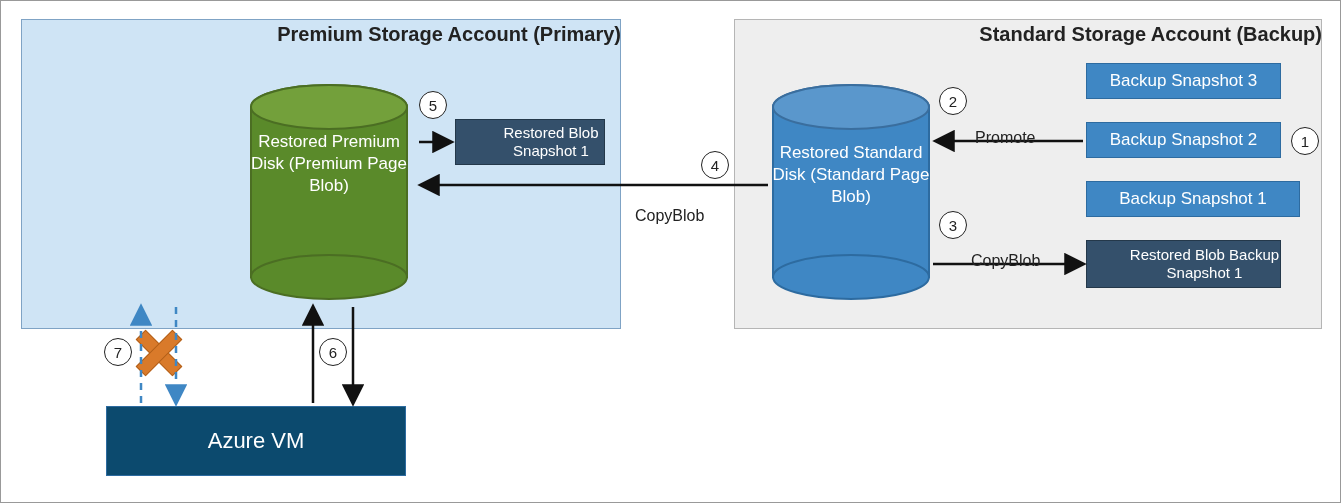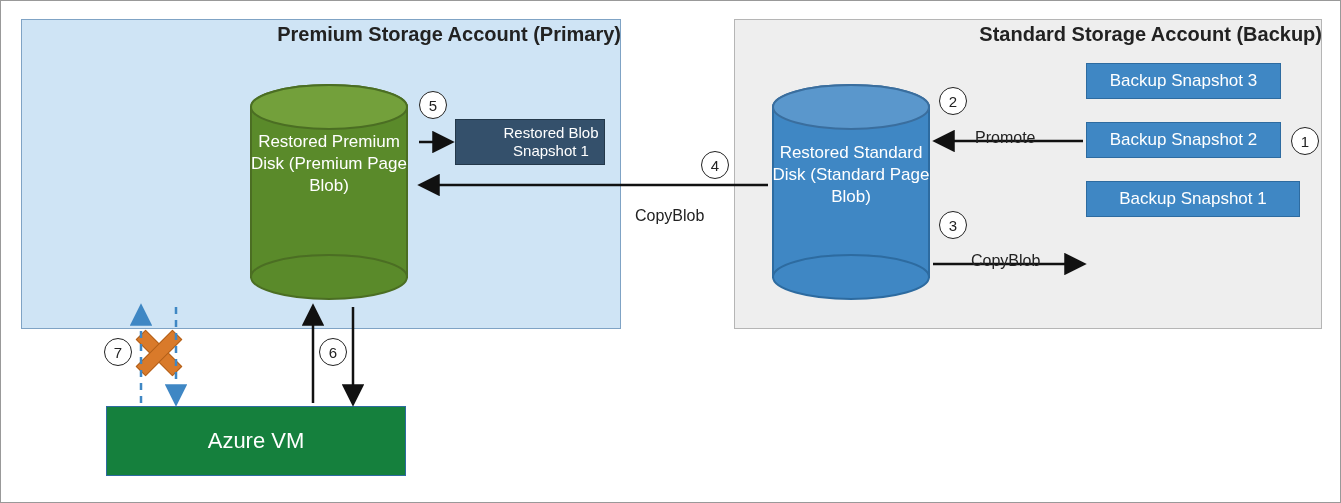--- a/index.html
+++ b/index.html
@@ -44,21 +44,21 @@
     text-align: center;
     box-sizing: border-box;
     border: 1px solid #2d6ba0;
   }
   .box-dark {
     background: #34506b;
     border-color: #24384a;
     padding-left: 42px;
   }
   .vm {
-    background: #15803d;
+    background: #0c4a6e;
     color: #fff;
     font-size: 22px;
     border: 1px solid #2d6ba0;
   }
   .step {
     position: absolute;
     width: 26px;
     height: 26px;
     border: 1.5px solid #222;
     border-radius: 50%;
@@ -143,20 +143,21 @@
       <rect x="2" y="24" width="156" height="170" fill="#3f87c4" stroke="#2d6ba0" stroke-width="2"></rect>
       <ellipse cx="80" cy="194" rx="78" ry="22" fill="#3f87c4" stroke="#2d6ba0" stroke-width="2"></ellipse>
       <ellipse cx="80" cy="24" rx="78" ry="22" fill="#5a97cc" stroke="#3a6e9e" stroke-width="2"></ellipse>
     </svg>
     <div class="cyl-label" style="top:59px;">Restored Standard Disk (Standard Page Blob)</div>
   </div>
 
   <div class="box" style="left:1085px; top:62px; width:195px; height:36px; font-size:17px;">Backup Snapshot 3</div>
   <div class="box" style="left:1085px; top:121px; width:195px; height:36px; font-size:17px;">Backup Snapshot 2</div>
   <div class="box" style="left:1085px; top:180px; width:214px; height:36px; font-size:17px;">Backup Snapshot 1</div>
+  <div class="box box-dark" style="left:1085px; top:239px; width:195px; height:48px; font-size:15px; line-height:1.2;">Restored  Blob Backup Snapshot 1</div>
 
   <div class="box box-dark" style="left:454px; top:118px; width:150px; height:46px; font-size:15px; line-height:1.2;">Restored Blob Snapshot 1</div>
 
   <div class="box vm" style="left:105px; top:405px; width:300px; height:70px;">Azure VM</div>
 
   <div class="cross" style="left:136px; top:330px;"></div>
 
   <svg class="overlay">
     <defs>
       <marker id="arrow" viewBox="0 0 12 12" refX="10" refY="6" markerWidth="9" markerHeight="9" orient="auto-start-reverse">

